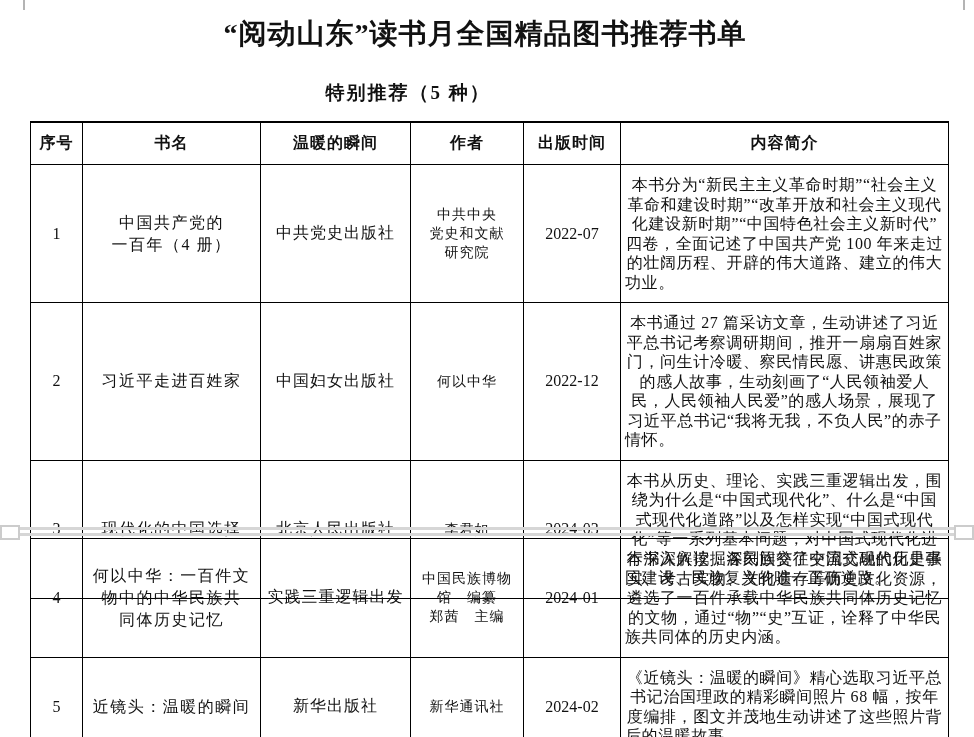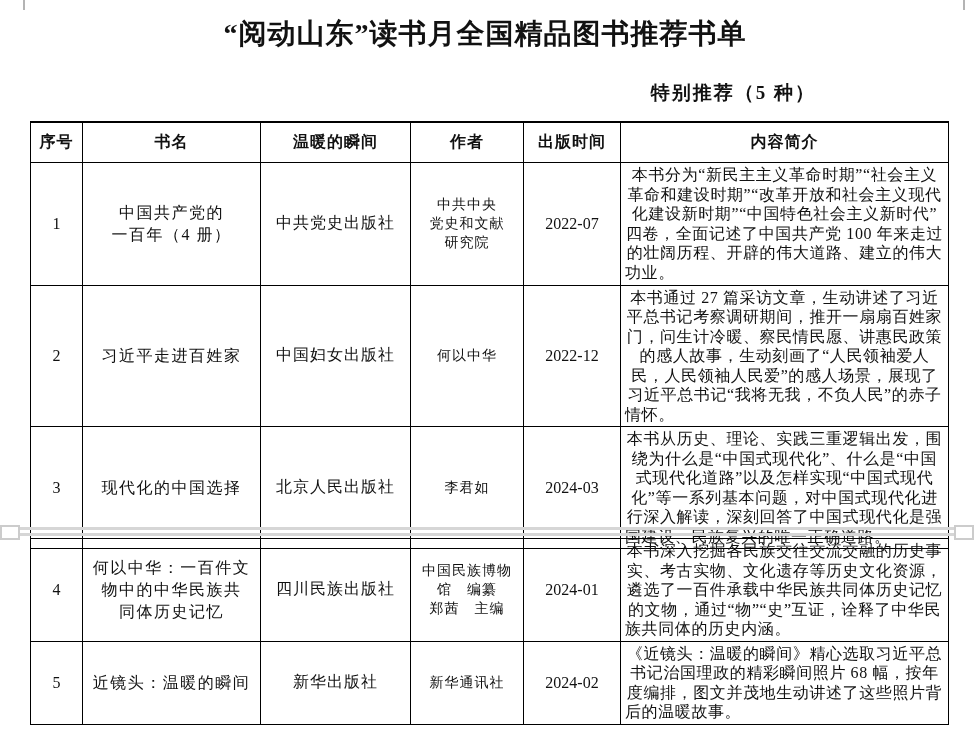--- a/index.html
+++ b/index.html
@@ -17,41 +17,41 @@
   }
   .corner-mark.left{left:23px;}
   .corner-mark.right{left:963px;}
   .doc-title{
     position:absolute;top:15px;left:0;width:970px;
     text-align:center;font-size:28px;font-weight:bold;
     letter-spacing:1px;white-space:nowrap;
   }
   .doc-subtitle{
     position:absolute;top:80px;left:0;width:816px;
-    text-align:right;font-size:19px;font-weight:bold;
+    text-align:center;font-size:19px;font-weight:bold;
     letter-spacing:2px;
   }
   table.tbl{
     position:absolute;left:30px;
     border-collapse:collapse;table-layout:fixed;
     width:918px;
   }
   #tableA{top:121px;}
   #tableB{top:538px;}
   #tableA{border-top:2px solid #000;}
   .tbl col.c-no{width:52px;}
   .tbl col.c-title{width:178px;}
   .tbl col.c-pub{width:150px;}
   .tbl col.c-author{width:113px;}
   .tbl col.c-date{width:97px;}
   .tbl col.c-summary{width:328px;}
   .tbl th,.tbl td{
     border:1px solid #000;
     text-align:center;vertical-align:middle;
-    padding:2px 4px;
+    padding:10px 4px;
     white-space:pre-line;
     overflow:hidden;
   }
   .tbl th{font-size:16px;font-weight:bold;letter-spacing:1px;}
   #tableA thead tr{height:40px;}
   #tableA tbody tr:nth-child(1){height:123px;}
   #tableA tbody tr:nth-child(2){height:116px;}
   #tableA tbody tr:nth-child(3){height:116px;}
   #tableB tbody tr:nth-child(1){height:98px;}
   #tableB tbody tr:nth-child(2){height:76px;}
@@ -152,21 +152,21 @@
       <col class="c-author">
         <col class="c-date">
         <col class="c-summary">
     </colgroup>
     <tbody id="bodyB">
         <tr>
     <td class="cell-no">4</td>
     <td class="cell-title">何以中华：一百件文
 物中的中华民族共
 同体历史记忆</td>
-    <td class="cell-pub">四川民族出版社</td>
+    <td class="cell-pub">实践三重逻辑出发</td>
     <td class="cell-author">中国民族博物
 馆　编纂
 郑茜　主编</td>
     <td class="cell-date">2024-01</td>
     <td class="cell-summary">本书深入挖掘各民族交往交流交融的历史事实、考古实物、文化遗存等历史文化资源，遴选了一百件承载中华民族共同体历史记忆的文物，通过“物”“史”互证，诠释了中华民族共同体的历史内涵。</td>
   </tr>
         <tr>
     <td class="cell-no">5</td>
     <td class="cell-title">近镜头：温暖的瞬间</td>
     <td class="cell-pub">新华出版社</td>

